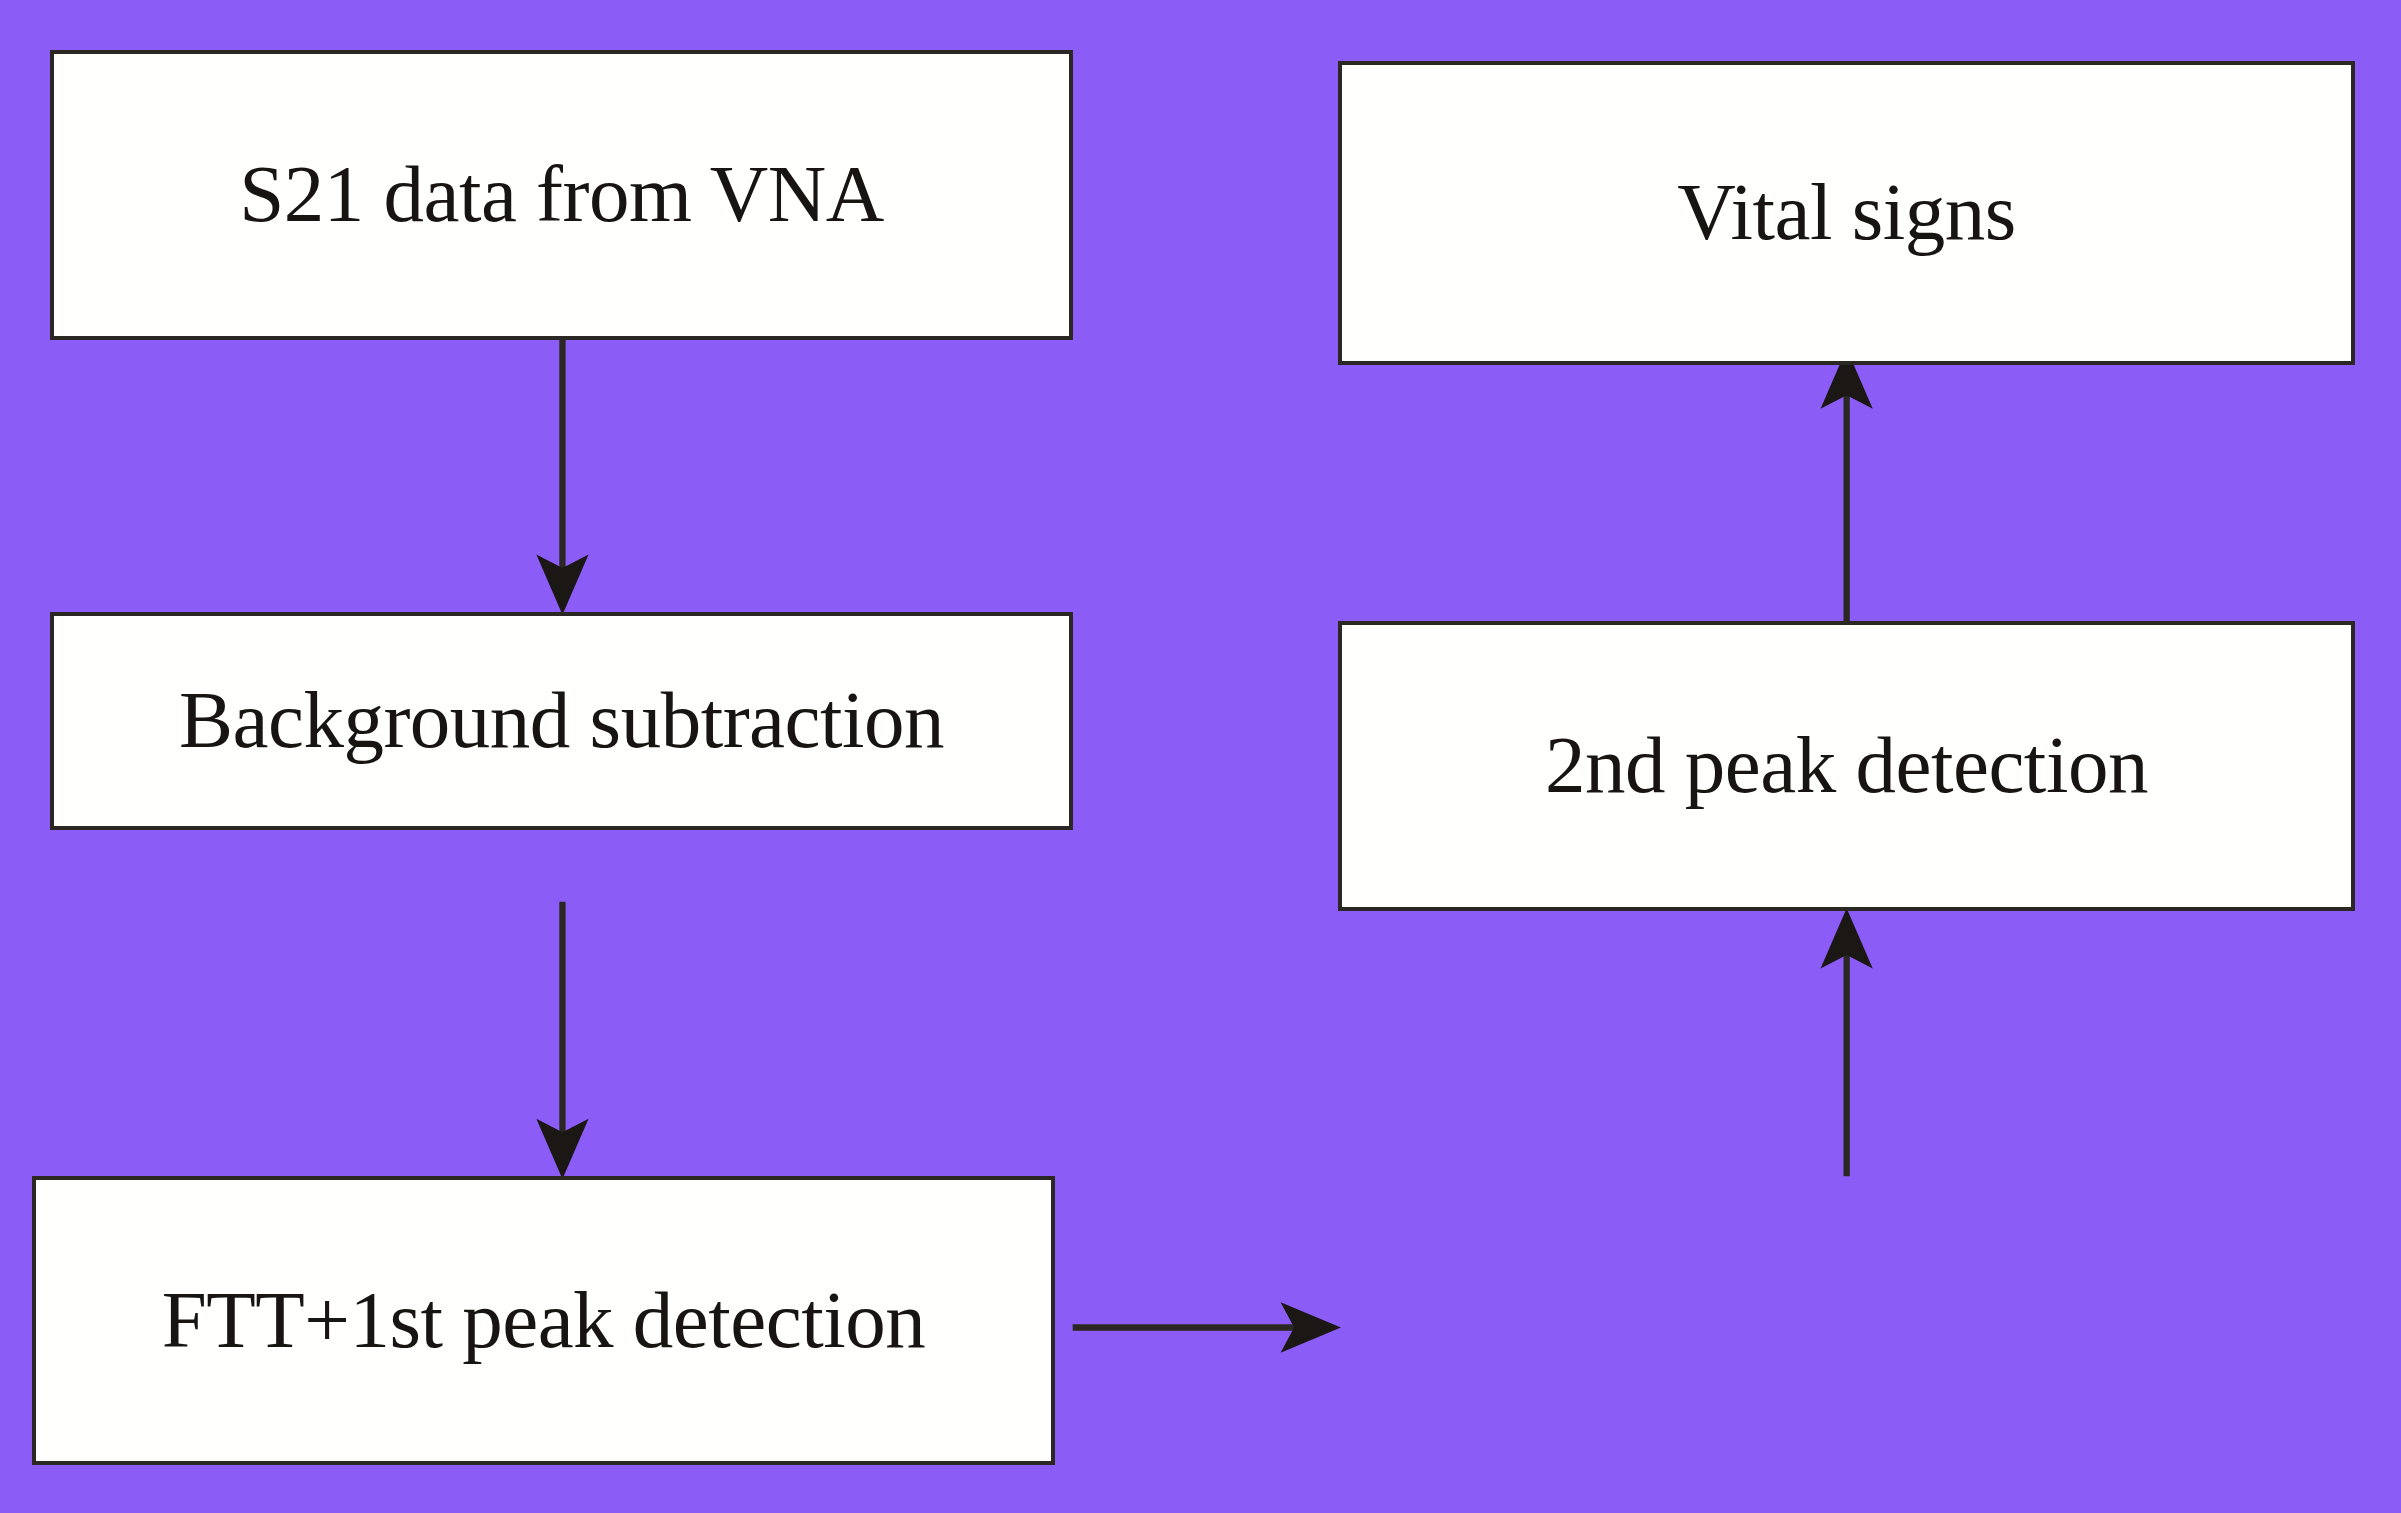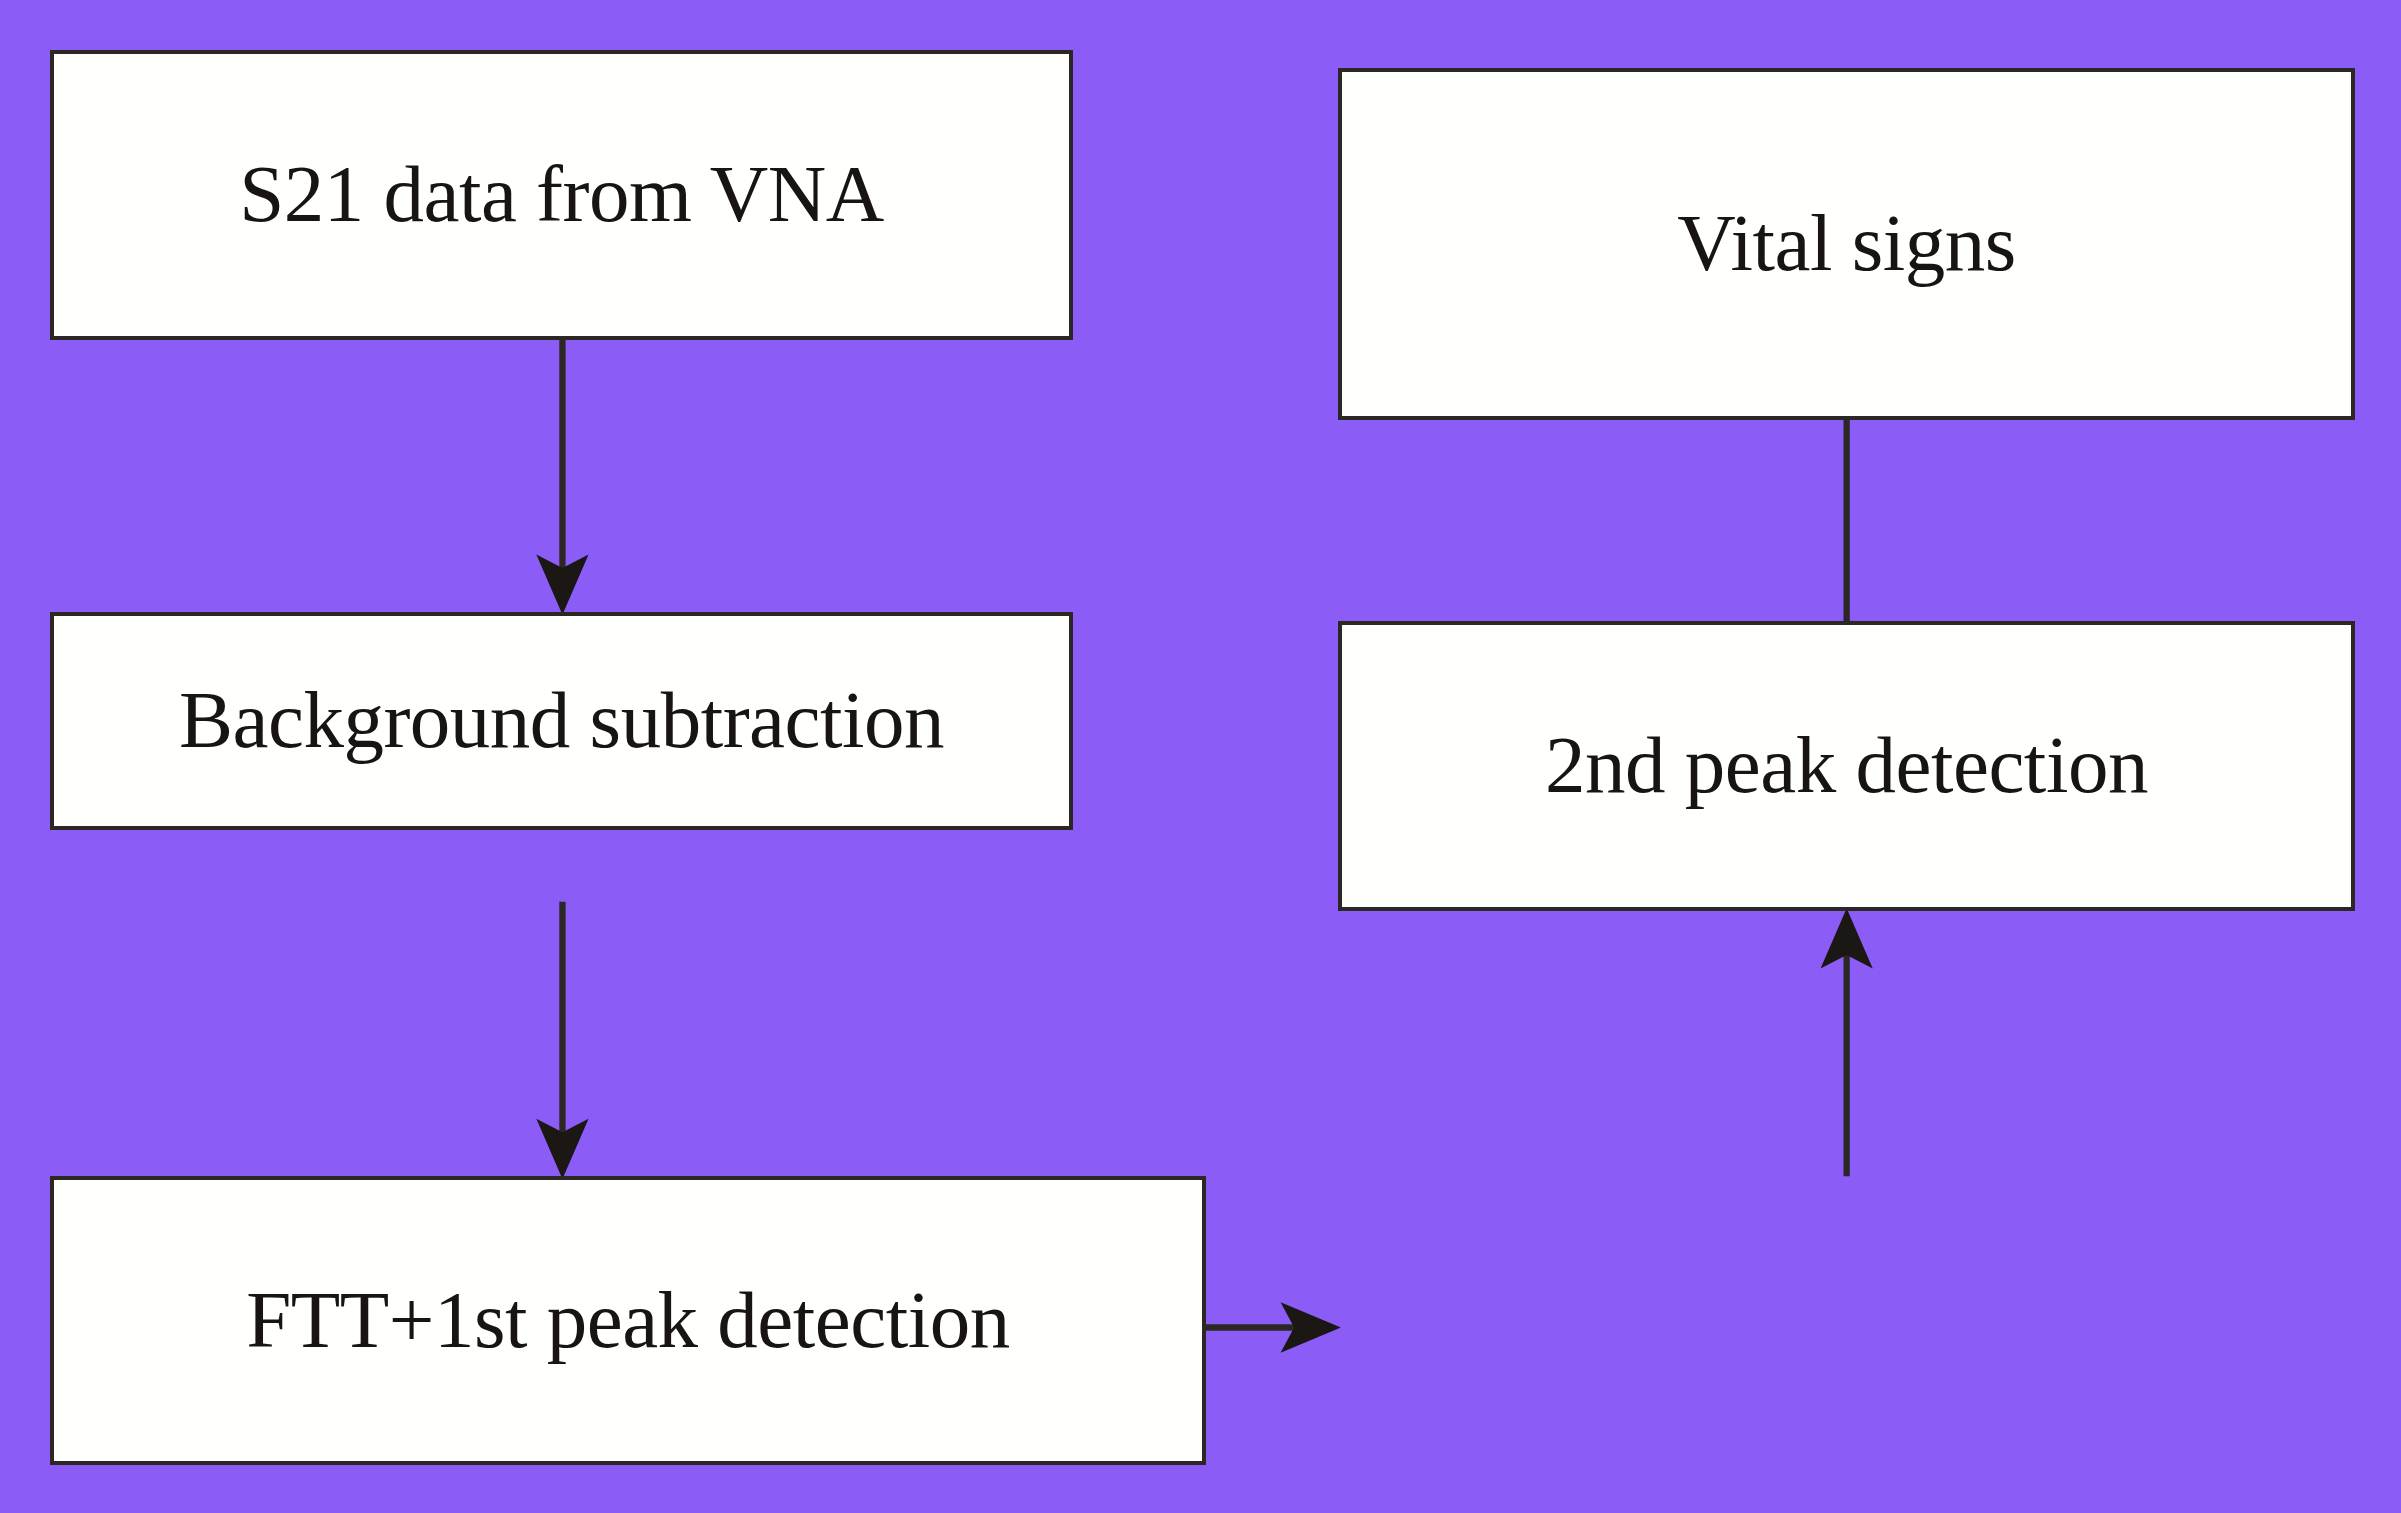--- a/index.html
+++ b/index.html
@@ -90,25 +90,25 @@
   </svg>
 
   <div class="node-box" style="left:50px; top:50px; width:1023px; height:290px;">
     <span class="node-label left-aligned">S21 data from VNA</span>
   </div>
 
   <div class="node-box" style="left:50px; top:612px; width:1023px; height:218px;">
     <span class="node-label left-aligned">Background subtraction</span>
   </div>
 
-  <div class="node-box" style="left:50px; top:1176px; width:1156px; height:289px;">
+  <div class="node-box" style="left:32px; top:1176px; width:1023px; height:289px;">
     <span class="node-label left-aligned">FTT+1st peak detection</span>
   </div>
 
-  <div class="node-box" style="left:1338px; top:68px; width:1017px; height:352px;">
+  <div class="node-box" style="left:1338px; top:61px; width:1017px; height:304px;">
     <span class="node-label left-aligned">Vital signs</span>
   </div>
 
   <div class="node-box" style="left:1338px; top:621px; width:1017px; height:290px;">
     <span class="node-label left-aligned">2nd peak detection</span>
   </div>
 
 
 </div>
 

